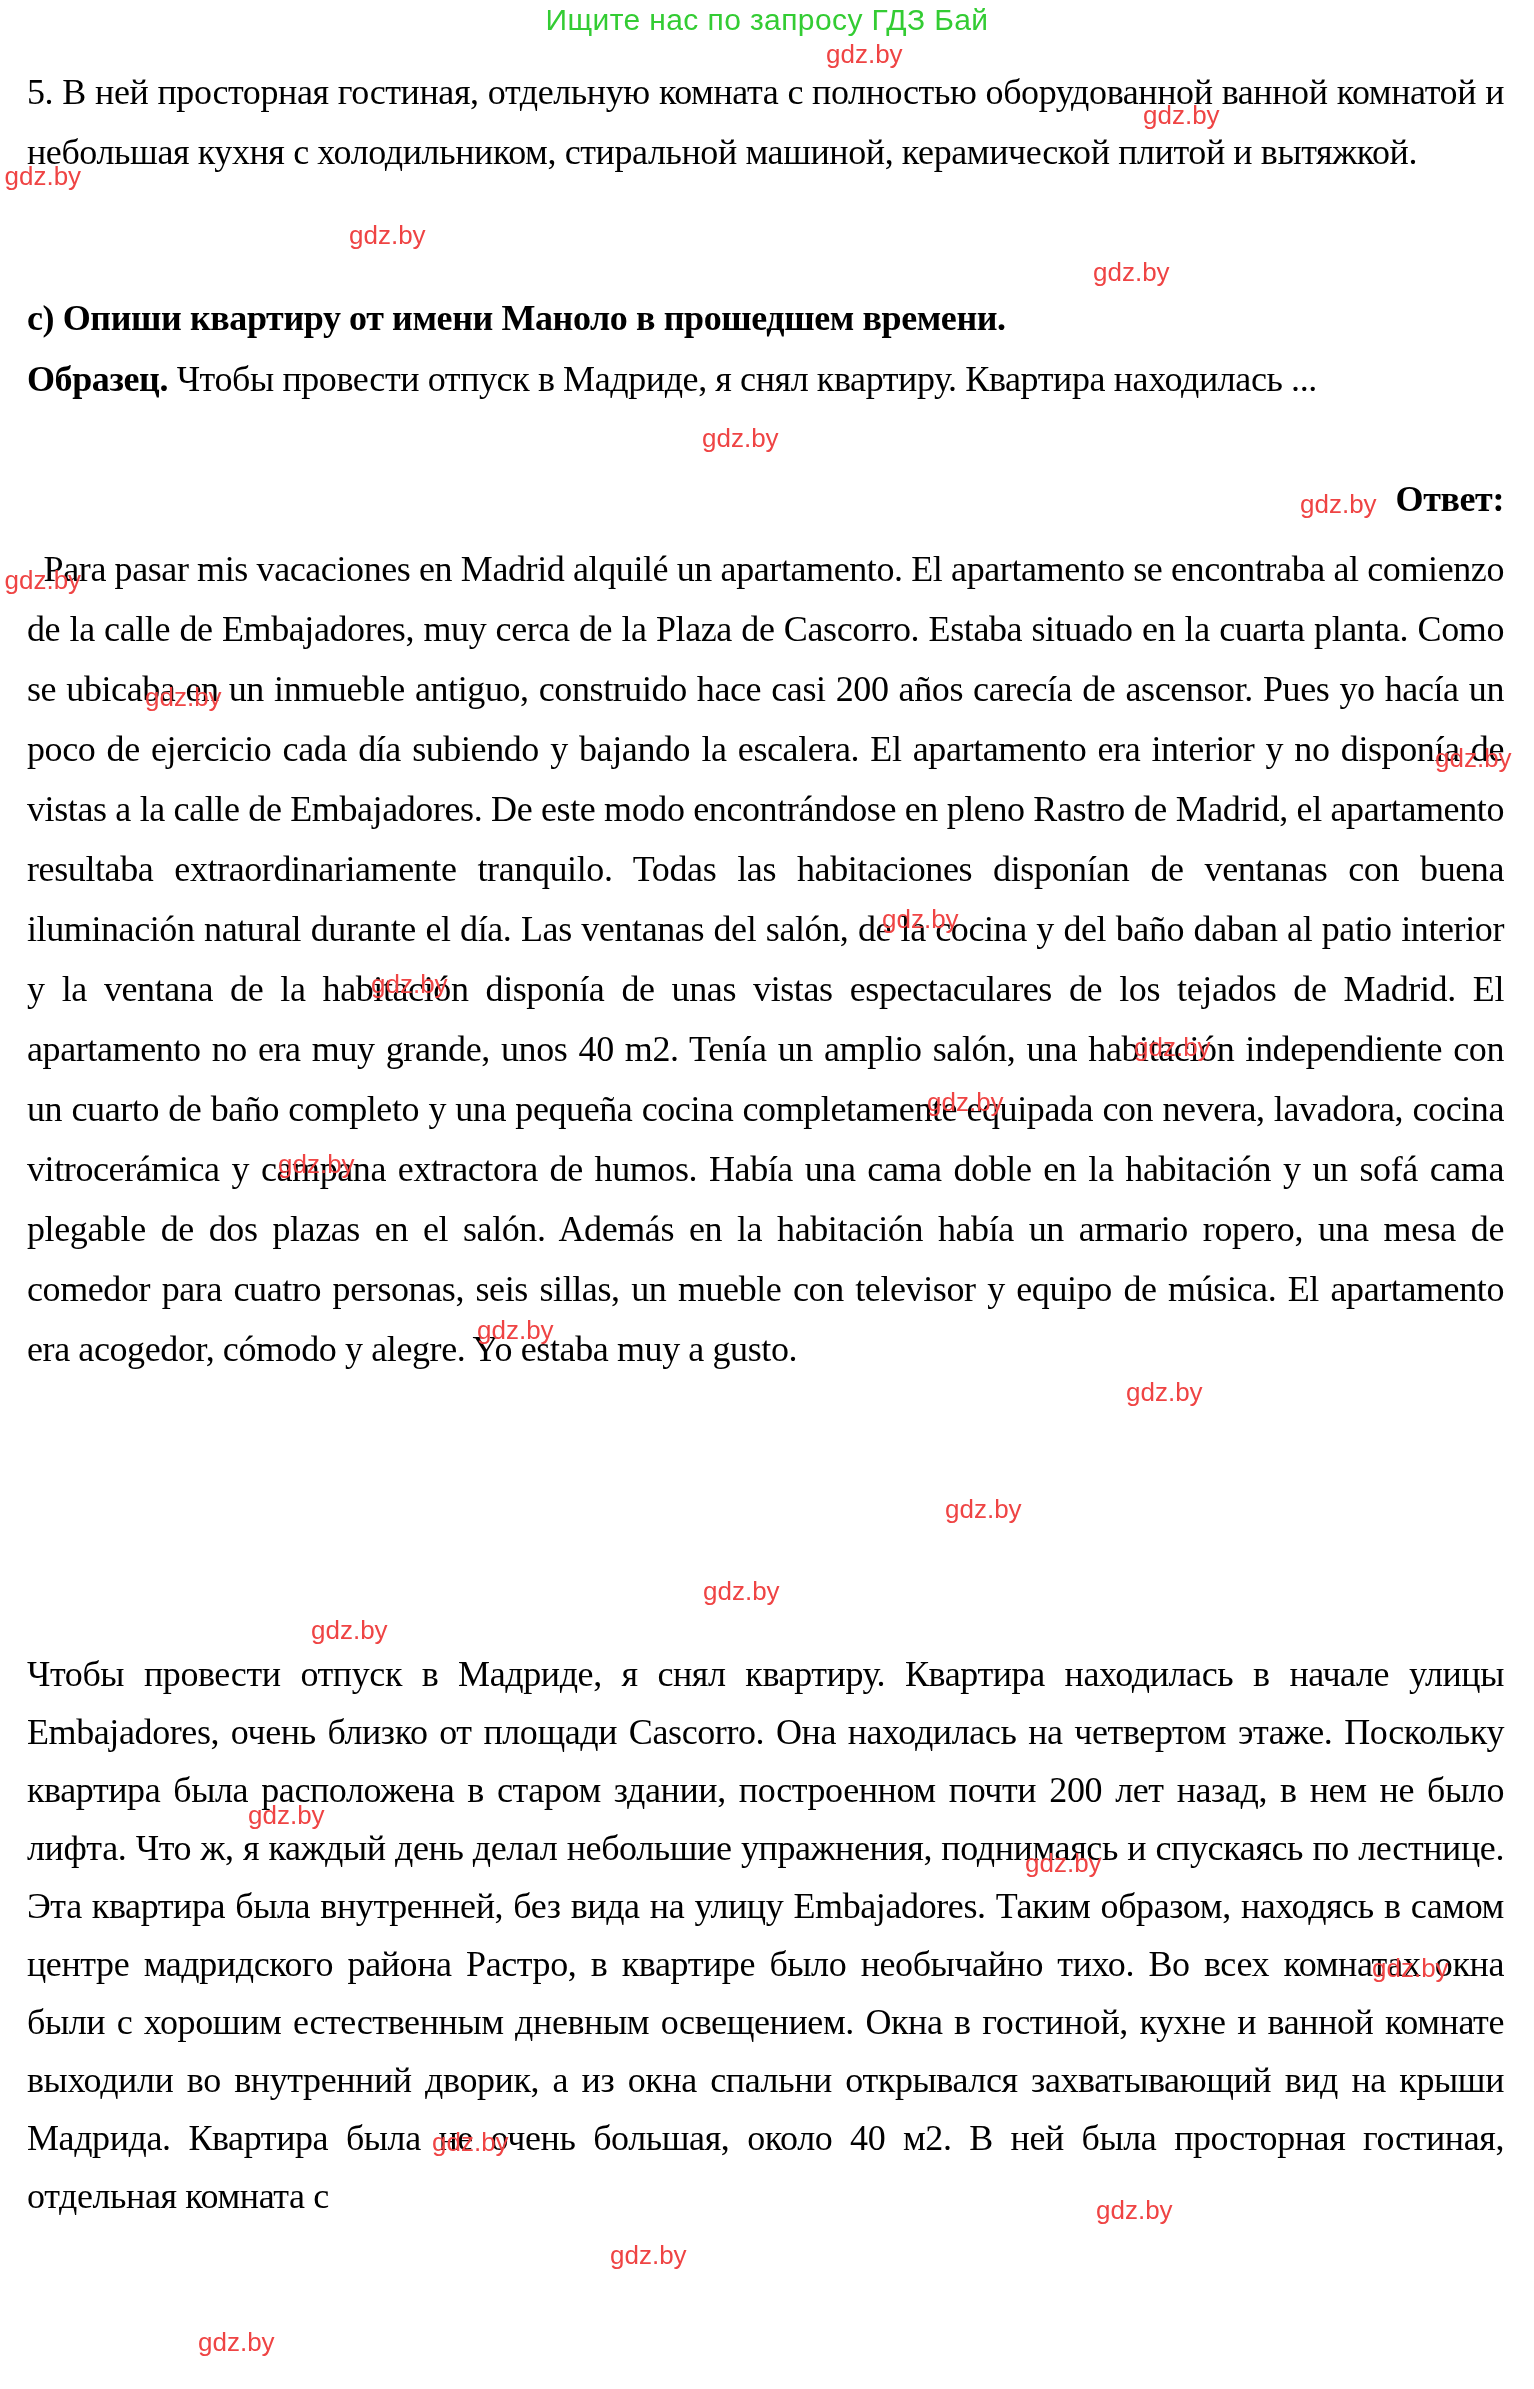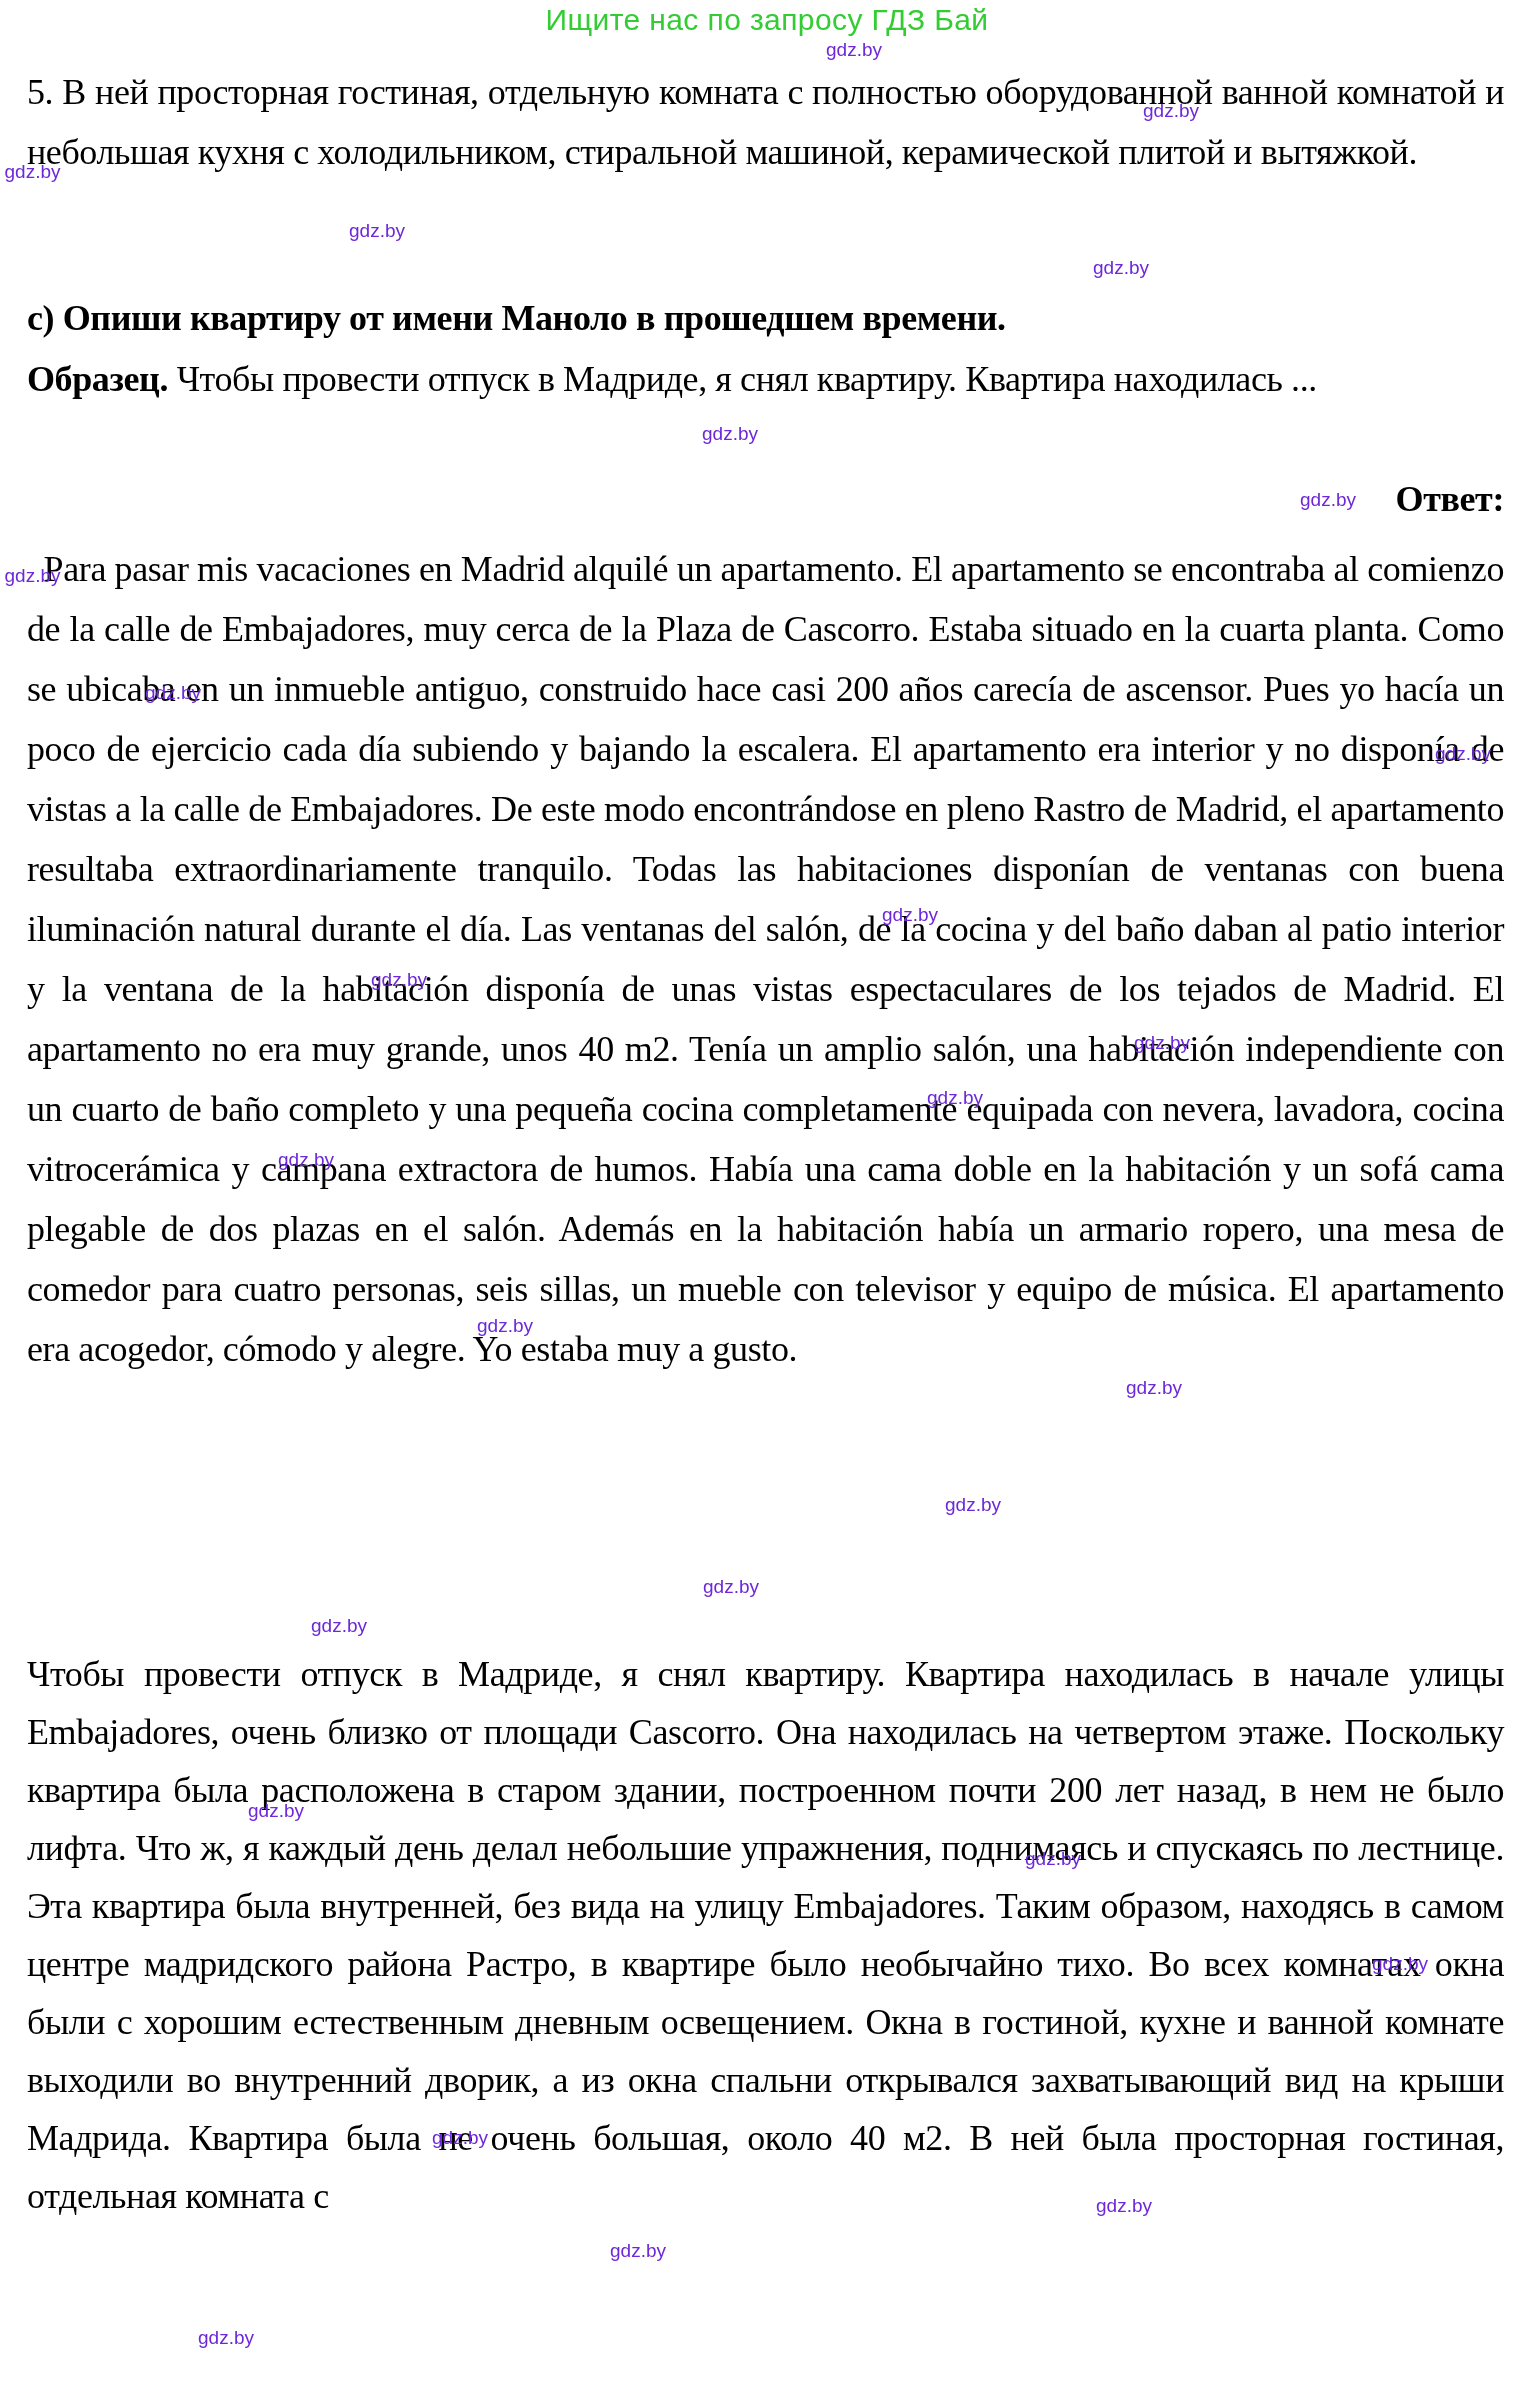--- a/index.html
+++ b/index.html
@@ -37,22 +37,22 @@
   #answer-ru{top:1645px; line-height:58px;}
   .footer{
     position:absolute; top:2334px; left:0; right:0;
     text-align:center;
     font-family:"Liberation Sans", sans-serif;
     font-size:27px;
   }
   .wm{
     position:absolute;
     font-family:"Liberation Sans", sans-serif;
-    font-size:19px;
-    color:#6d28d9;
+    font-size:26px;
+    color:#ef4444;
     white-space:nowrap;
   }
 </style>
 </head>
 <body>
 
 <div class="page">
 
   <div class="promo" style="color: rgb(51, 204, 51);">Ищите нас по запросу ГДЗ Бай</div>
 

